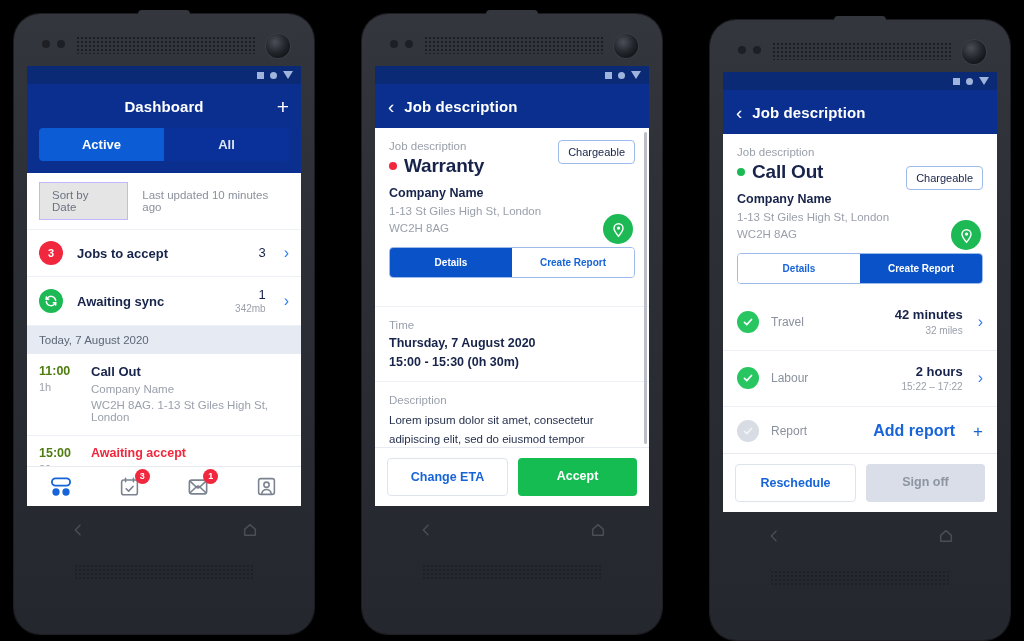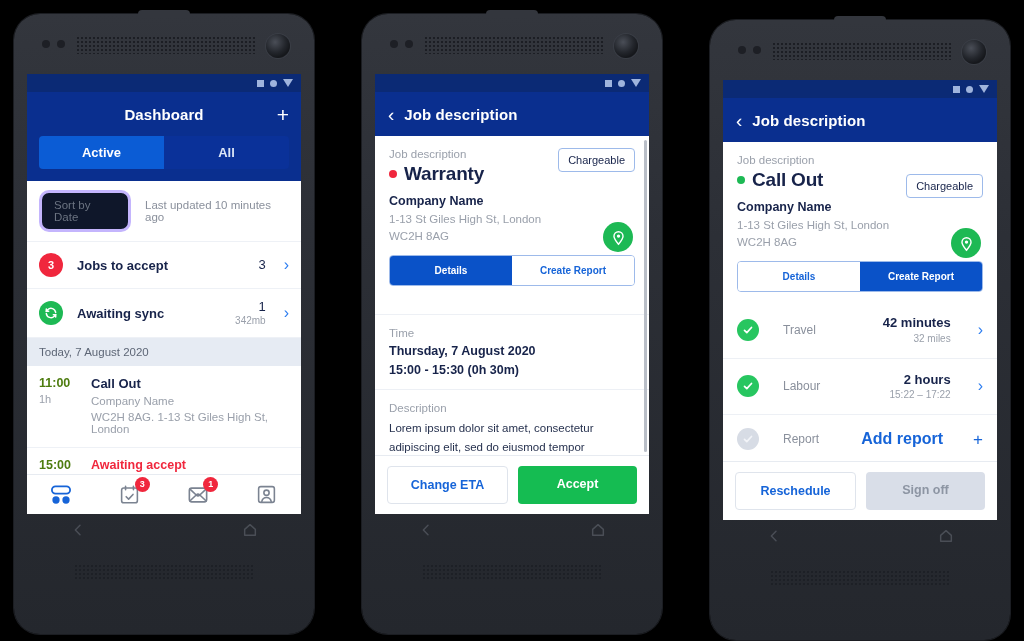--- a/index.html
+++ b/index.html
@@ -30,21 +30,21 @@
     background-image: radial-gradient(#1b1d23 36%, transparent 38%);
     background-size: 4px 4px; opacity: .95;
   }
   .camera {
     position: absolute; top: 20px; right: 24px; width: 24px; height: 24px;
     border-radius: 50%;
     background: radial-gradient(circle at 38% 34%, #4a4e57 0%, #23262c 48%, #15171b 72%, #2e3138 100%);
     box-shadow: 0 0 0 1px #3a3e46;
   }
   .screen {
-    position: absolute; left: 13px; top: 60px; width: 274px; height: 440px;
+    position: absolute; left: 13px; top: 52px; width: 274px; height: 440px;
     background: #ffffff; overflow: hidden;
   }
   .navbar-bottom {
     position: absolute; left: 0; right: 0; top: 500px; height: 60px;
     display: flex; align-items: flex-start; justify-content: space-between;
     padding: 8px 56px 0 56px;
   }
   .nav-glyph { color: #4a4e56; }
   .grille-bottom {
     position: absolute; bottom: 54px; left: 50%; transform: translateX(-50%);
@@ -82,22 +82,22 @@
     color: #dce6f7; background: #0a3199;
   }
   .seg.active { background: #0b5cd5; color: #fff; }
 
   
   .sortbar {
     display: flex; align-items: center; gap: 14px; padding: 9px 12px;
     background: #fff; border-bottom: 1px solid #eef1f6;
   }
   .sort-btn {
-    border: 3px solid #c4b5fd; border-radius: 10px; padding: 6px 12px;
-    font-size: 11.5px; color: #6b7381; background: #0f172a;
+    border: 1px solid #c4b5fd; border-radius: 0; padding: 6px 12px;
+    font-size: 11.5px; color: #6b7381; background: #e5e5e5;
   }
   .last-updated { font-size: 11.5px; color: #8a909c; }
 
   
   .srow {
     display: flex; align-items: center; gap: 14px; padding: 11px 12px;
     border-bottom: 1px solid #eef1f6; background: #fff;
   }
   .badge-circle {
     width: 24px; height: 24px; border-radius: 50%; color: #fff; font-size: 11px;
@@ -166,21 +166,21 @@
 
   .actionbar {
     position: absolute; left: 0; right: 0; bottom: 0; background: #fff;
     border-top: 1px solid #e7ebf1; display: flex; gap: 10px; padding: 10px 12px;
   }
   .btn { flex: 1; border-radius: 4px; padding: 11px 0; text-align: center; font-size: 12.5px; font-weight: 700; }
   .btn-outline { border: 1px solid #dfe4ec; color: #1664d8; background: #fff; }
   .btn-green { background: #15bc52; color: #fff; }
   .btn-disabled { background: #d9dee8; color: #8d95a3; }
 
-  .trow { display: flex; align-items: center; gap: 24px; padding: 13px 14px; border-bottom: 1px solid #edf0f5; background: #fff; }
+  .trow { display: flex; align-items: center; gap: 12px; padding: 13px 14px; border-bottom: 1px solid #edf0f5; background: #fff; }
   .tcheck { width: 22px; height: 22px; border-radius: 50%; display: flex; align-items: center; justify-content: center; flex: none; }
   .tcheck.on { background: #27c660; }
   .tcheck.off { background: #d7dce5; }
   .trow-label { flex: 1; font-size: 12px; color: #8a909c; }
   .trow-vals { text-align: right; line-height: 1.2; margin-right: 3px; }
   .trow-main { font-size: 13px; font-weight: 700; color: #17234a; }
   .trow-sub { font-size: 10px; color: #9aa0ab; margin-top: 2px; }
   .addreport { font-size: 16px; font-weight: 700; color: #1664d8; }
   .plusglyph { color: #1664d8; font-size: 17px; font-weight: 300; margin-left: 6px; line-height: 1; }
   .spacer-strip { height: 26px; background: #fff; border-bottom: 1px solid #edf0f5; }

